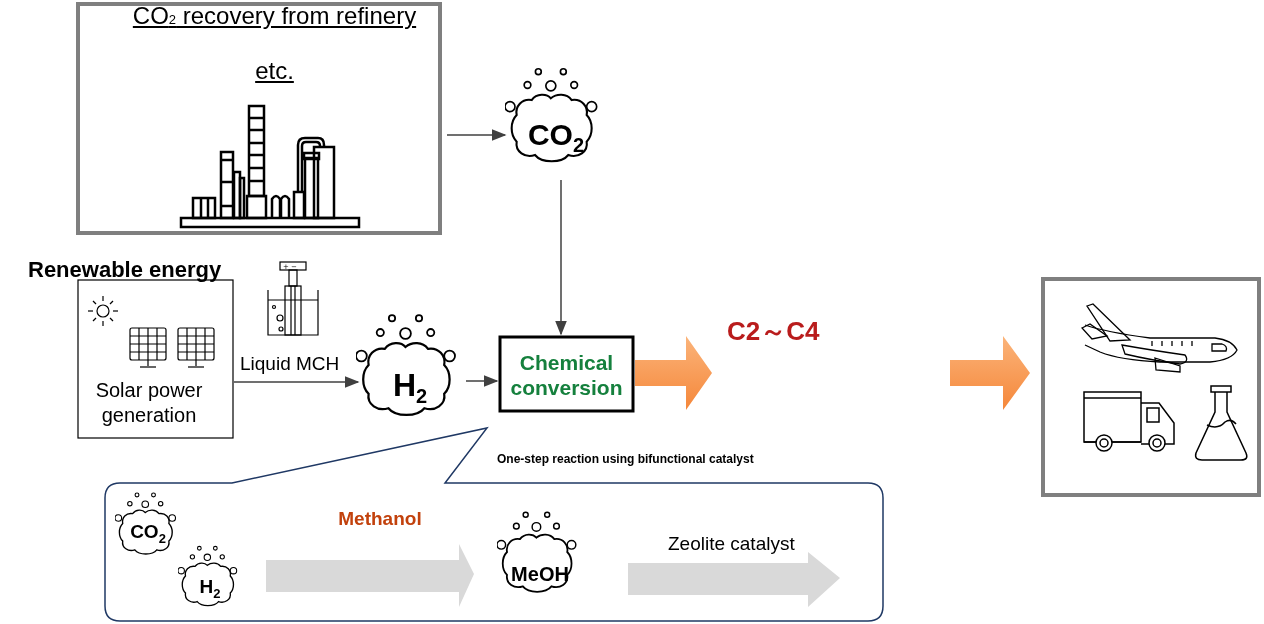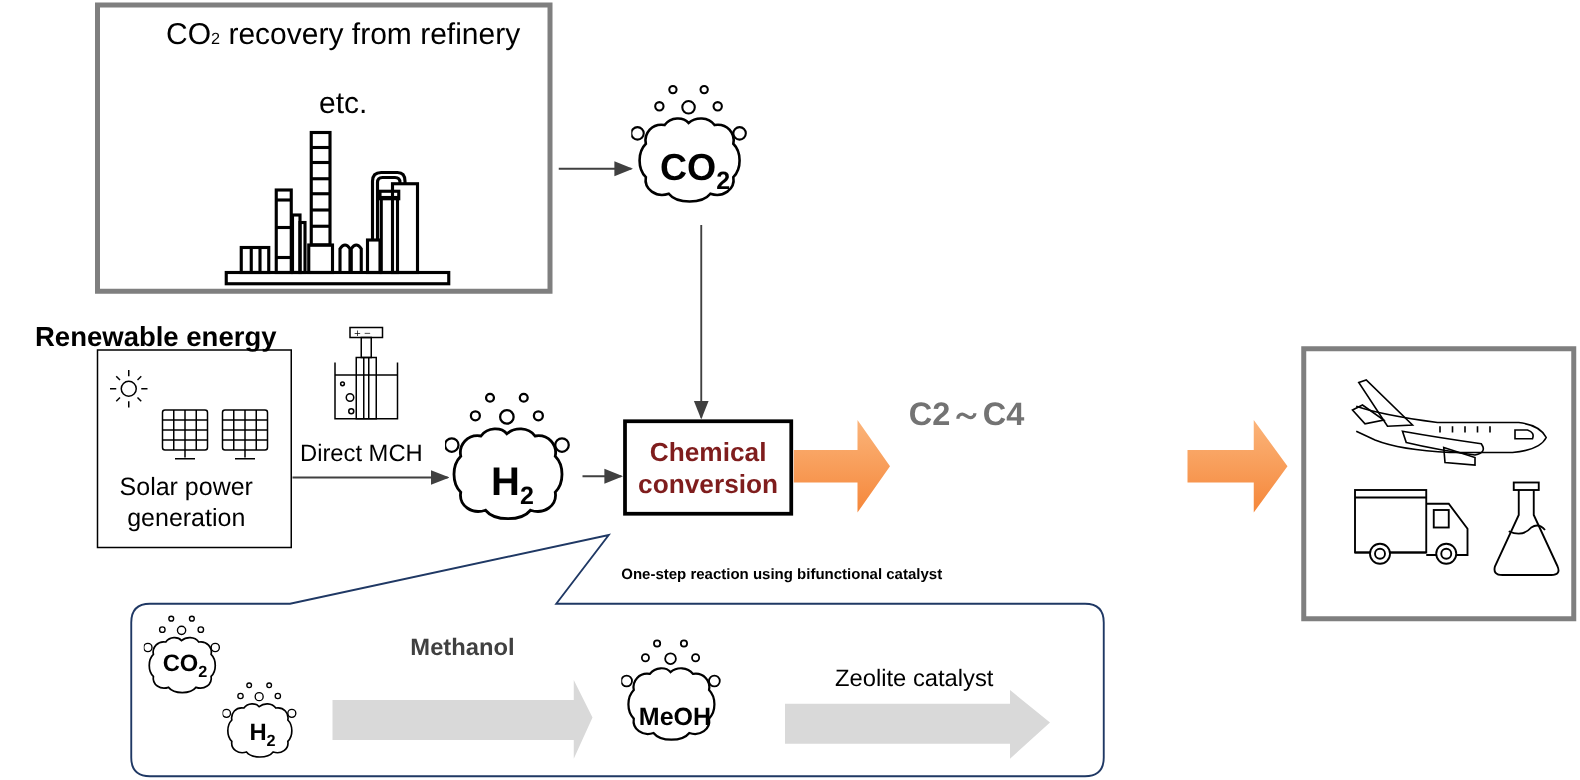--- a/index.html
+++ b/index.html
@@ -167,62 +167,62 @@
   <path d="M130,483 H232 L487,428 L445,483 H868 Q883,483 883,498 V606 Q883,621 868,621 H120 Q105,621 105,606 V498 Q105,483 120,483 Z" fill="#fff" stroke="#1f3864" stroke-width="1.5"></path>
 
   <use href="#cloud" x="115" y="487" width="66" height="73"></use>
   <use href="#cloud" x="178" y="538" width="64" height="76"></use>
   <use href="#cloud" x="497" y="502" width="86" height="100"></use>
 
   <path d="M266,560 H459 V544 L474,574 L459,607 V592 H266 Z" fill="#d9d9d9"></path>
   <path d="M628,563 H808 V552 L840,578 L808,607 V595 H628 Z" fill="#d9d9d9"></path>
 </svg>
 
-<div class="t" style="left:80px;top:14px;width:389px;font-size:24px;">
+<div class="t" style="left:80px;top:2px;width:389px;font-size:24px;text-decoration:underline;">
   <span>CO</span><span style="font-size:13px;">2</span><span> recovery from refinery</span><br>
   <br>
   <span>etc.</span>
 </div>
 
 <div class="t" style="left:520px;top:118px;width:72px;font-size:30px;font-weight:bold;">
   <span>CO</span><sub style="font-size:20px;">2</sub>
 </div>
 
 <div class="t" style="left:28px;top:257px;font-size:22px;font-weight:bold;text-align:left;">Renewable energy</div>
 
 <div class="t" style="left:78px;top:378px;width:142px;font-size:20px;line-height:1.25;">
   <span>Solar power</span><br>
   <span>generation</span>
 </div>
 
-<div class="t" style="left:240px;top:353px;font-size:19px;text-align:left;">Direct MCH</div>
+<div class="t" style="left:240px;top:353px;font-size:19px;text-align:left;">Liquid MCH</div>
 
 <div class="t" style="left:385px;top:367px;width:50px;font-size:32px;font-weight:bold;">
   <span>H</span><sub style="font-size:20px;">2</sub>
 </div>
 
-<div class="t" style="left:500px;top:350px;width:133px;font-size:21px;font-weight:bold;color:#7f1d1d;line-height:1.2;">
+<div class="t" style="left:500px;top:350px;width:133px;font-size:21px;font-weight:bold;color:#15803d;line-height:1.2;">
   <span>Chemical</span><br>
   <span>conversion</span>
 </div>
 
-<div class="t" style="left:727px;top:316px;font-size:26px;font-weight:bold;color:#737373;text-align:left;line-height:1.22;">
+<div class="t" style="left:727px;top:316px;font-size:26px;font-weight:bold;color:#b91c1c;text-align:left;line-height:1.22;">
   <span>C2～C4</span><br>
   <br>
 </div>
 
 <div class="t" style="left:497px;top:453px;font-size:12px;font-weight:bold;text-align:left;">One-step reaction using bifunctional catalyst</div>
 
 <div class="t" style="left:124px;top:521px;width:48px;font-size:19px;font-weight:bold;">
   <span>CO</span><sub style="font-size:13px;">2</sub>
 </div>
 
 <div class="t" style="left:188px;top:576px;width:44px;font-size:19px;font-weight:bold;">
   <span>H</span><sub style="font-size:13px;">2</sub>
 </div>
 
-<div class="t" style="left:270px;top:508px;width:200px;font-size:19px;font-weight:bold;color:#404040;line-height:1.2;">
+<div class="t" style="left:280px;top:508px;width:200px;font-size:19px;font-weight:bold;color:#c2410c;line-height:1.2;">
   <span>Methanol</span><br>
 </div>
 
 <div class="t" style="left:503px;top:563px;width:74px;font-size:20px;font-weight:bold;">MeOH</div>
 
 <div class="t" style="left:668px;top:533px;font-size:19px;text-align:left;">Zeolite catalyst</div>
 
 </body></html>

